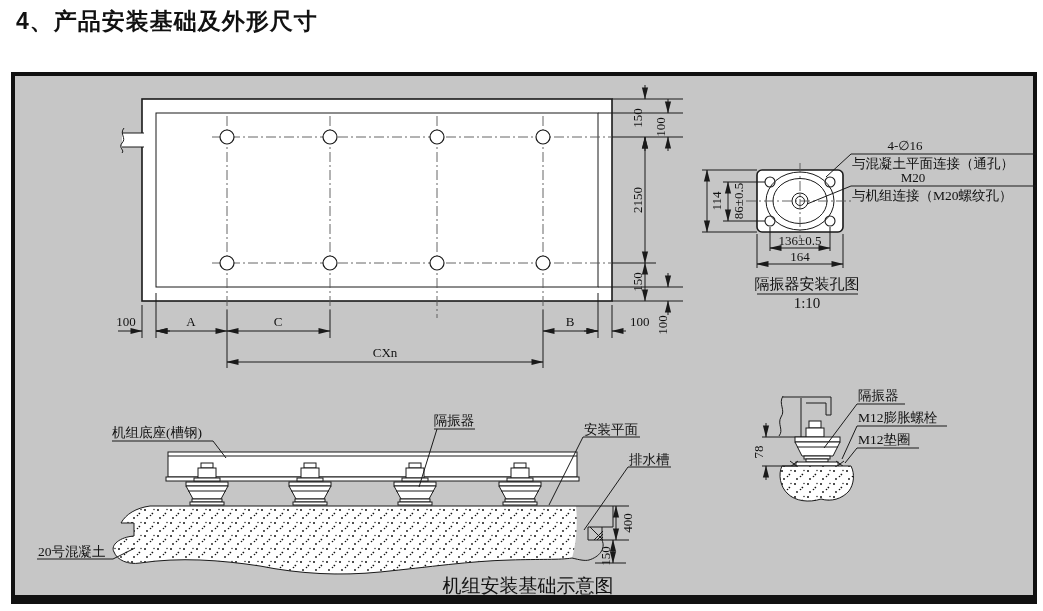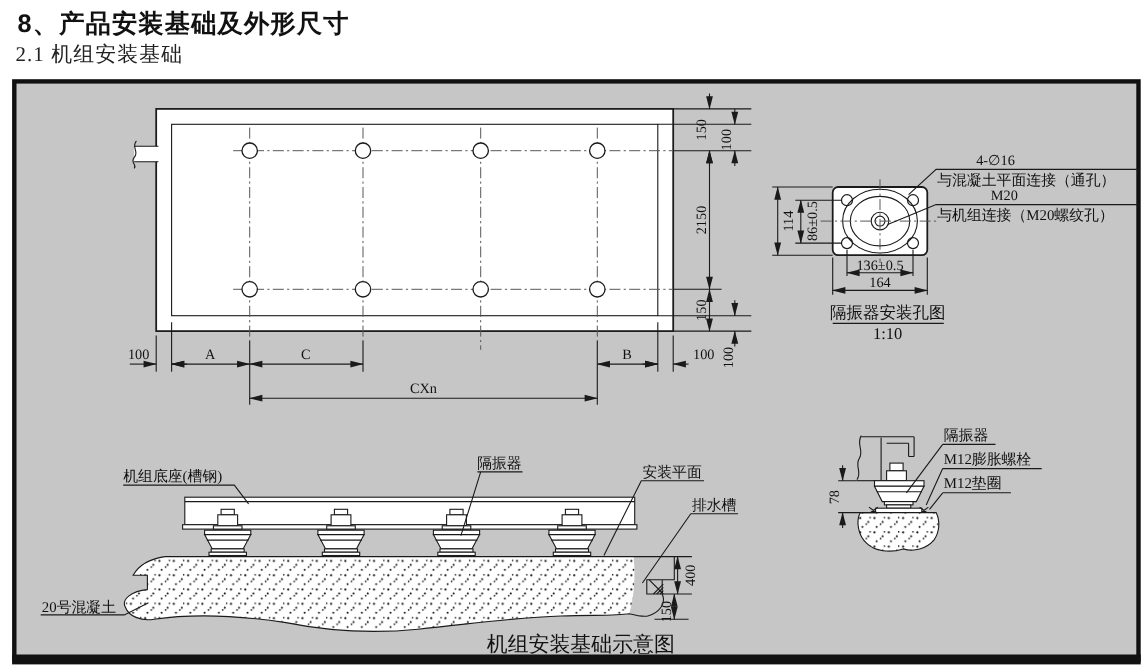--- a/index.html
+++ b/index.html
@@ -16,22 +16,21 @@
   .cap2{font-size:19px;}
   .thin{stroke:#1a1a1a;stroke-width:1;fill:none;}
   .thick{stroke:#1a1a1a;stroke-width:1.6;fill:none;}
   .cl{stroke:#555;stroke-width:0.9;fill:none;stroke-dasharray:10 3 2 3;}
   .white{fill:#ffffff;}
 </style>
 </head>
 <body>
 
 <div class="page">
-  <div class="doc-title">8、产品安装基础及外形尺寸</div>
-  <div class="doc-subtitle">2.1 机组安装基础</div>
+  <div class="doc-title">4、产品安装基础及外形尺寸</div>
 
   <svg width="1043" height="611" viewBox="0 0 1043 611">
     <defs>
       <marker id="arrE" orient="auto" markerUnits="userSpaceOnUse" markerWidth="14" markerHeight="9" refX="12.5" refY="4.5">
         <path d="M13,4.5 L1,1.4 L1,7.6 Z" fill="#1a1a1a"></path>
       </marker>
       <marker id="arrS" orient="auto" markerUnits="userSpaceOnUse" markerWidth="14" markerHeight="9" refX="0.5" refY="4.5">
         <path d="M0,4.5 L12,1.4 L12,7.6 Z" fill="#1a1a1a"></path>
       </marker>
       <pattern id="stip" width="13" height="13" patternUnits="userSpaceOnUse">

